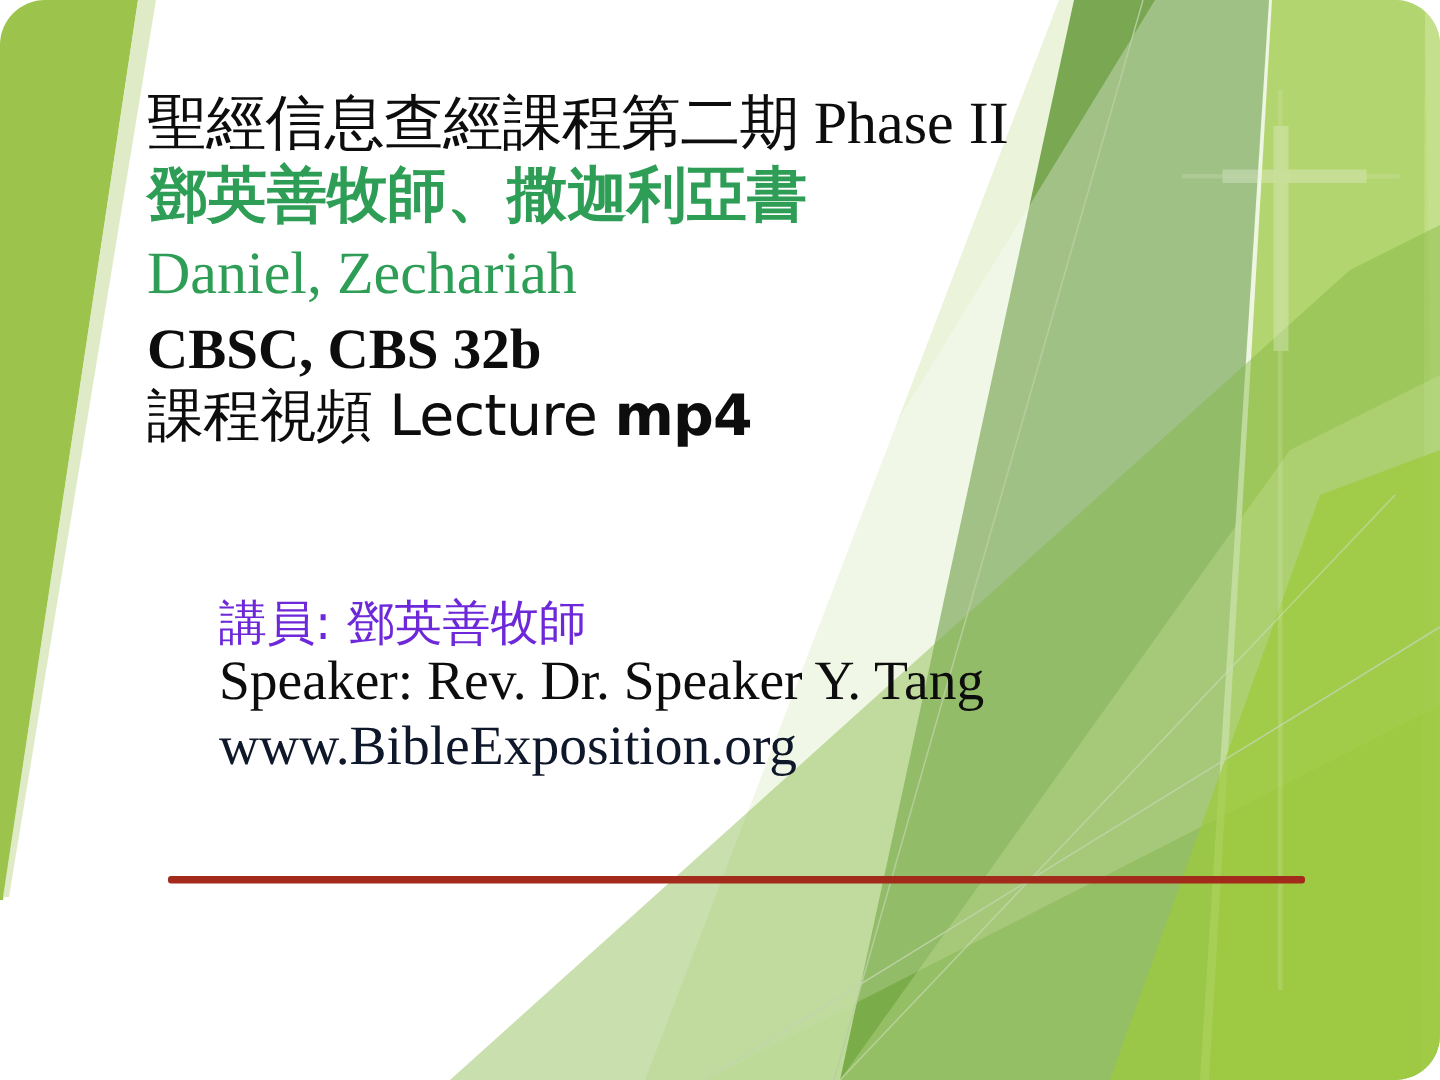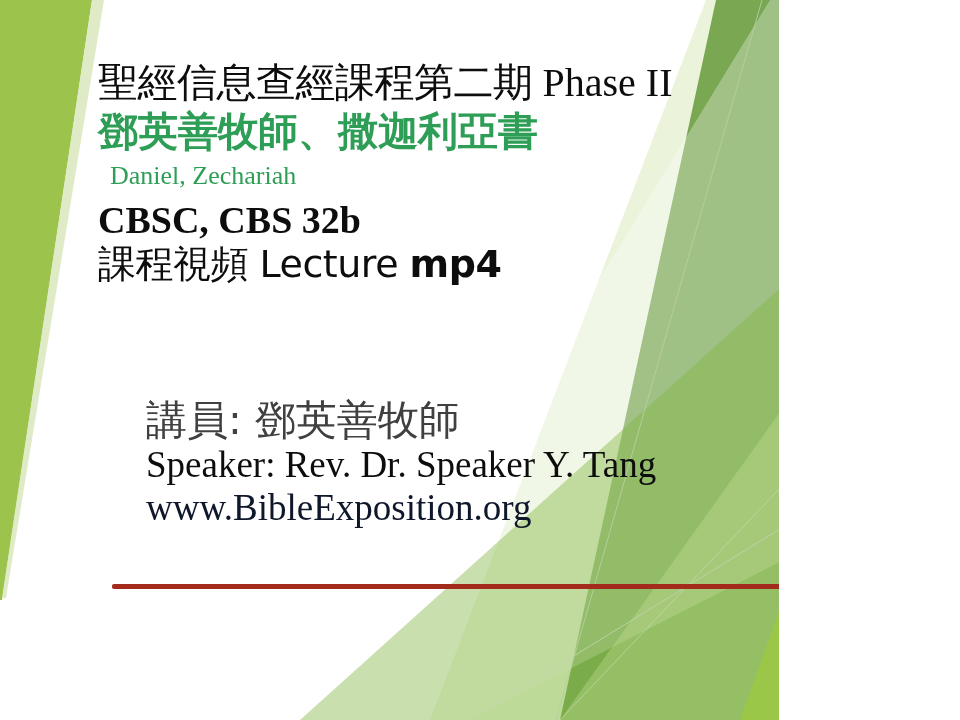--- a/index.html
+++ b/index.html
@@ -2,25 +2,26 @@
 <html><head>
 <meta charset="utf-8">
 <style>
   html, body {
     margin: 0;
     padding: 0;
     background: #ffffff;
   }
   #slide {
     position: relative;
-    width: 779px;
+    width: 960px;
     height: 720px;
     background: #ffffff;
     overflow: hidden;
     font-family: "Liberation Serif", serif;
+    border-radius: 30px;
   }
   #bg-shapes {
     position: absolute;
     top: 0;
     left: 0;
     width: 960px;
     height: 720px;
     z-index: 0;
     pointer-events: none;
   }
@@ -58,25 +59,24 @@
   }
   .title-cn-green {
     font-size: 40px;
     color: #2e9e56;
     font-family: "DejaVu Sans", "Liberation Sans", sans-serif;
     font-weight: 700;
     letter-spacing: 0px;
     margin-bottom: 12px;
   }
   .title-en-green {
-    font-size: 26px;
+    font-size: 40px;
     color: #2e9e56;
     font-family: "Liberation Serif", serif;
     margin-bottom: 12px;
-    margin-left: 12px;
   }
   .title-cbsc {
     font-size: 38px;
     color: #0d0d0d;
     font-family: "Liberation Serif", serif;
     font-weight: 700;
     margin-bottom: 6px;
   }
   .title-lecture {
     font-size: 38px;
@@ -93,22 +93,22 @@
   }
 
   
   .speaker-block {
     position: absolute;
     left: 146px;
     top: 398px;
     width: 760px;
   }
   .speaker-cn {
-    font-size: 41px;
-    color: #404040;
+    font-size: 32px;
+    color: #6d28d9;
     font-family: "DejaVu Sans", "Liberation Sans", sans-serif;
     line-height: 1.12;
     white-space: nowrap;
   }
   .speaker-en {
     font-size: 37px;
     color: #0d0d0d;
     font-family: "Liberation Serif", serif;
     line-height: 1.16;
     white-space: nowrap;

